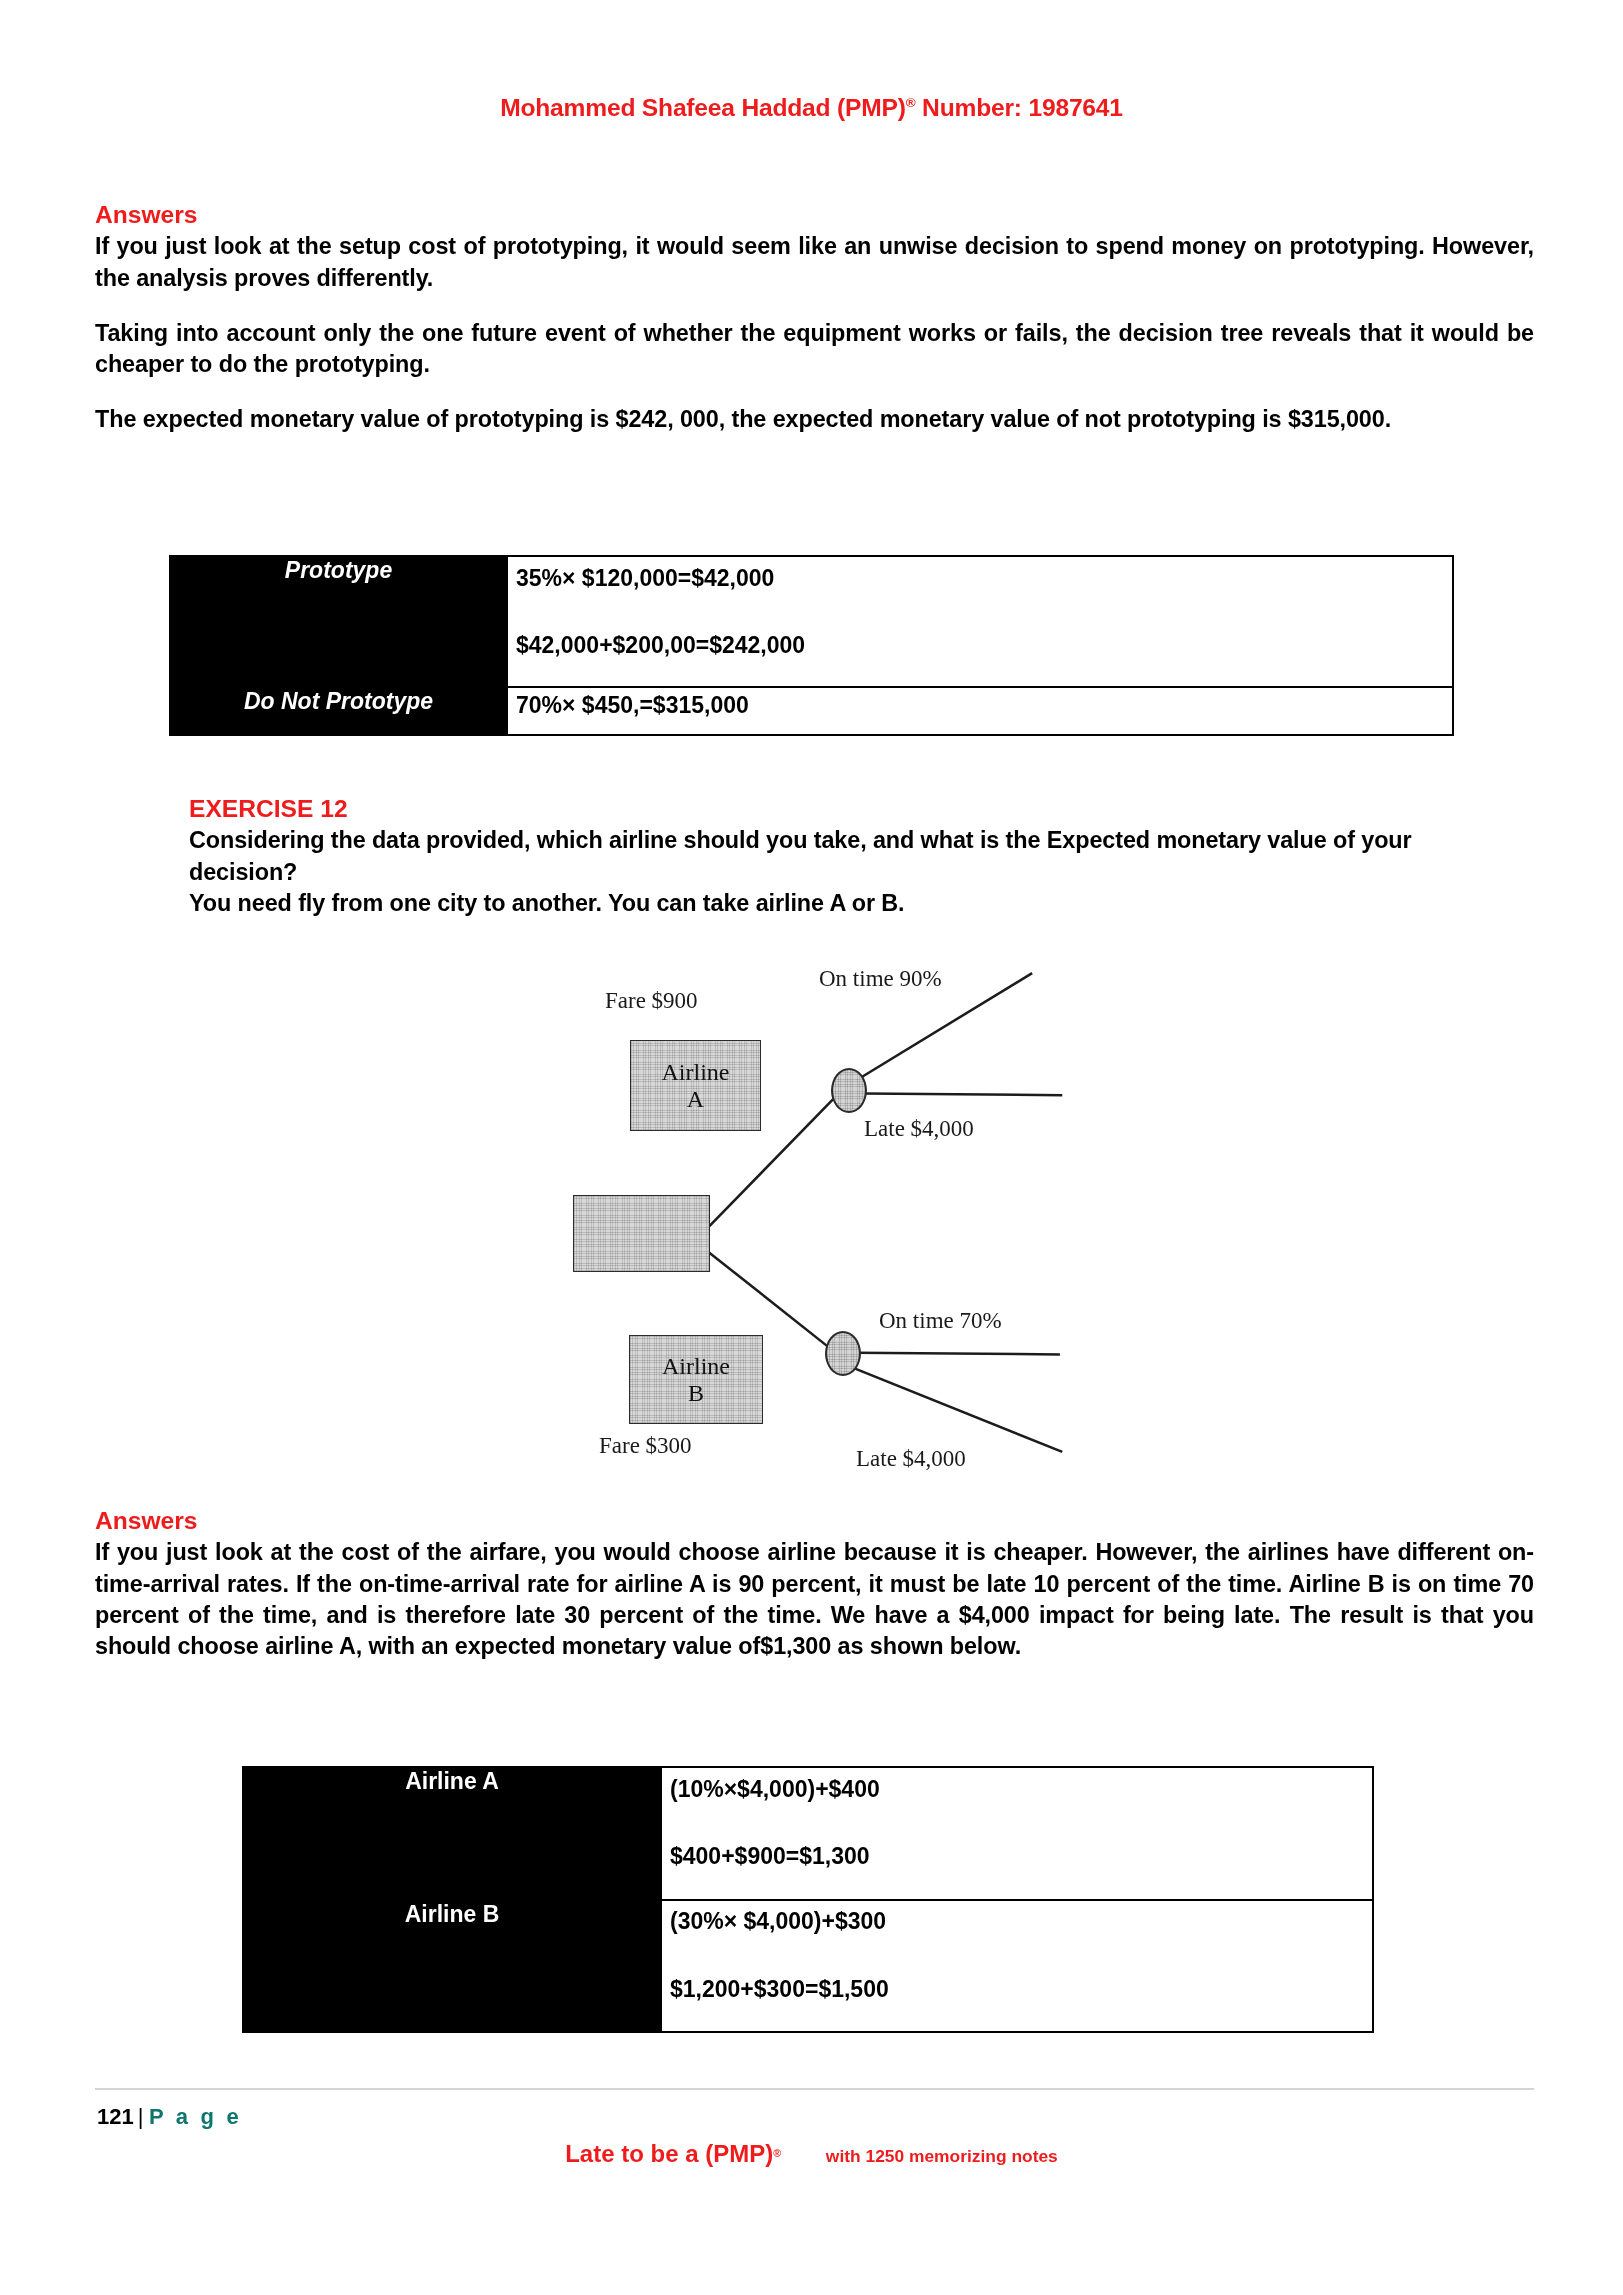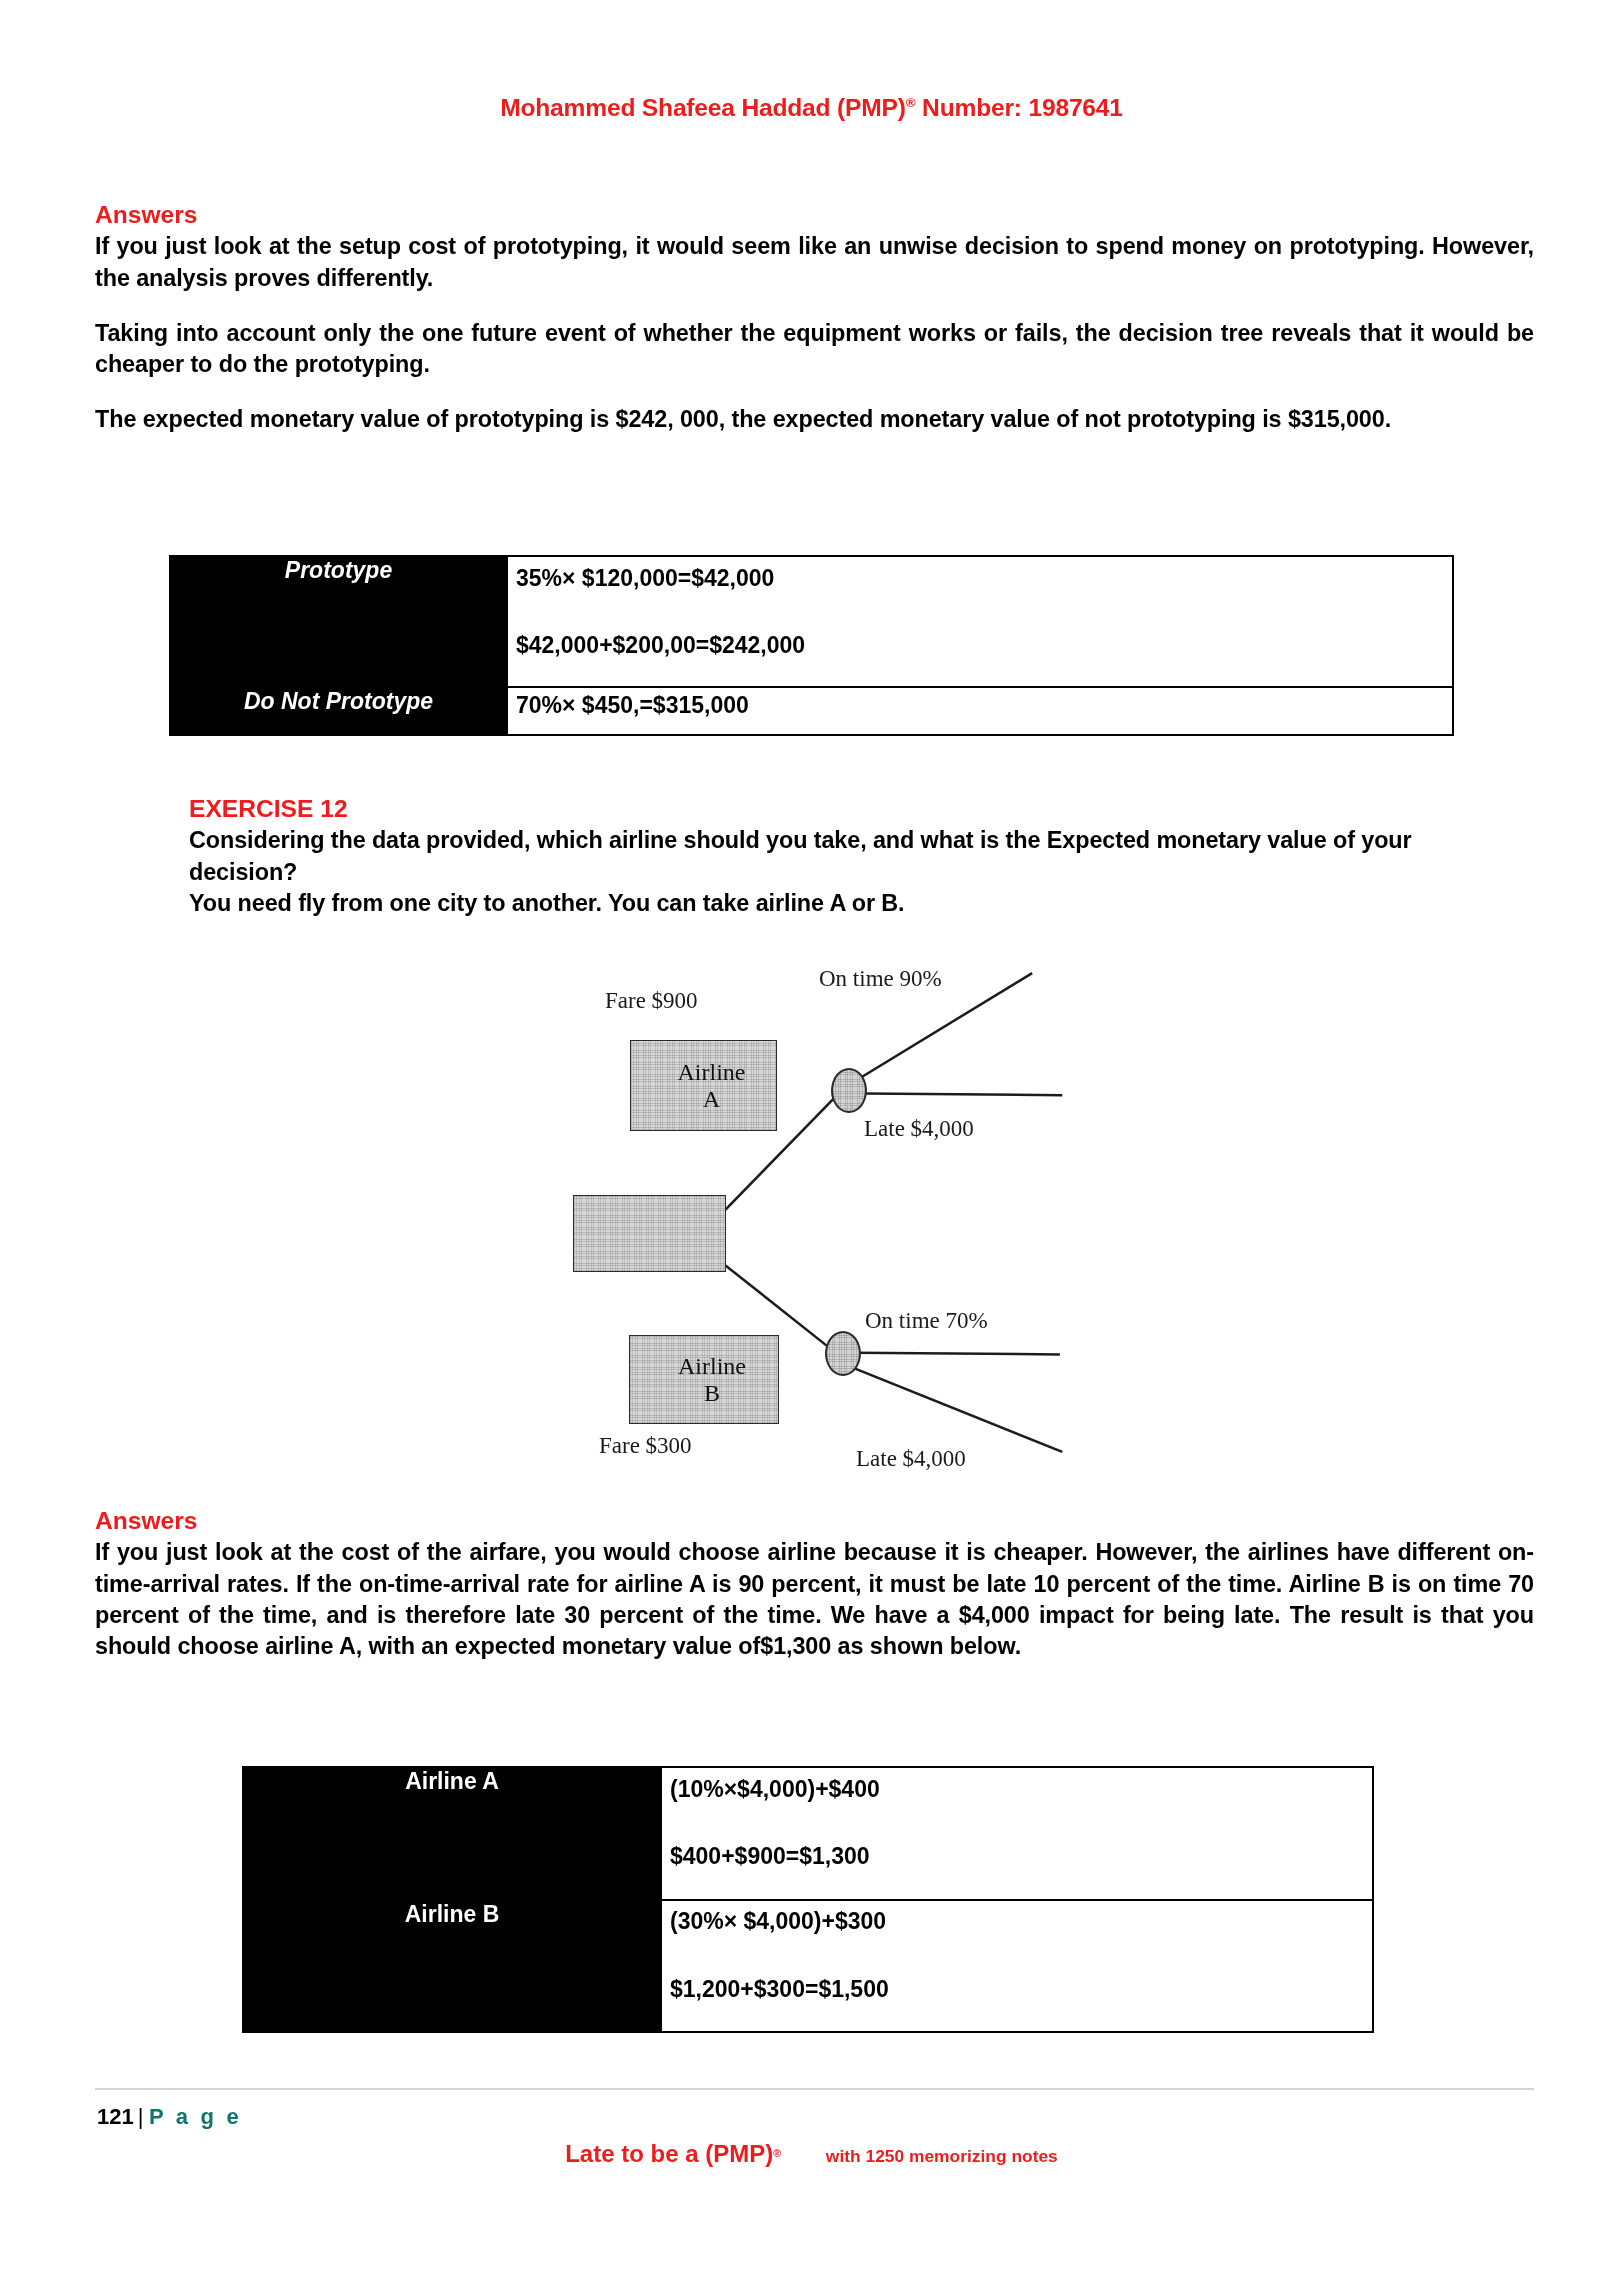--- a/index.html
+++ b/index.html
@@ -127,21 +127,20 @@
       #d8d8d8;
     font-family: "Liberation Serif", serif;
     font-size: 24px;
     color: #111;
     text-align: center;
     line-height: 1.12;
     display: flex;
     flex-direction: column;
     justify-content: center;
     align-items: center;
-    padding-left: 16px;
   }
   .chance-node {
     position: absolute;
     border: 2px solid #2b2b2b;
     border-radius: 50%;
     background:
       repeating-linear-gradient(0deg, rgba(0,0,0,0.15) 0 0.8px, rgba(0,0,0,0) 0.8px 2.4px),
       repeating-linear-gradient(90deg, rgba(0,0,0,0.14) 0 0.8px, rgba(0,0,0,0) 0.8px 2.4px),
       #d4d4d4;
   }
@@ -257,21 +256,21 @@
     </div>
 
     <div class="chance-node" style="left:292px; top:133px; width:32px; height:41px;"></div>
     <div class="chance-node" style="left:286px; top:396px; width:32px; height:41px;"></div>
 
     <div class="tree-label" style="left:66px; top:53px;">Fare $900</div>
     <div class="tree-label" style="left:60px; top:498px;">Fare $300</div>
     <div class="tree-label" style="left:280px; top:31px;">On time 90%</div>
 
     <div class="tree-label" style="left:325px; top:181px;">Late $4,000</div>
-    <div class="tree-label" style="left:326px; top:373px;">On time 70%</div>
+    <div class="tree-label" style="left:340px; top:373px;">On time 70%</div>
     <div class="tree-label" style="left:317px; top:511px;">Late $4,000</div>
   </div>
 
   <div class="body-col" style="top:1506px;">
     <p class="red-head">Answers</p>
     <p class="para">If you just look at the cost of the airfare, you would choose airline because it is cheaper. However, the airlines have different on-time-arrival rates. If the on-time-arrival rate for airline A is 90 percent, it must be late 10 percent of the time. Airline B is on time 70 percent of the time, and is therefore late 30 percent of the time. We have a $4,000 impact for being late. The result is that you should choose airline A, with an expected monetary value of$1,300 as shown below.</p>
   </div>
 
   <table class="dtable" id="table-airline">
     <tbody>

